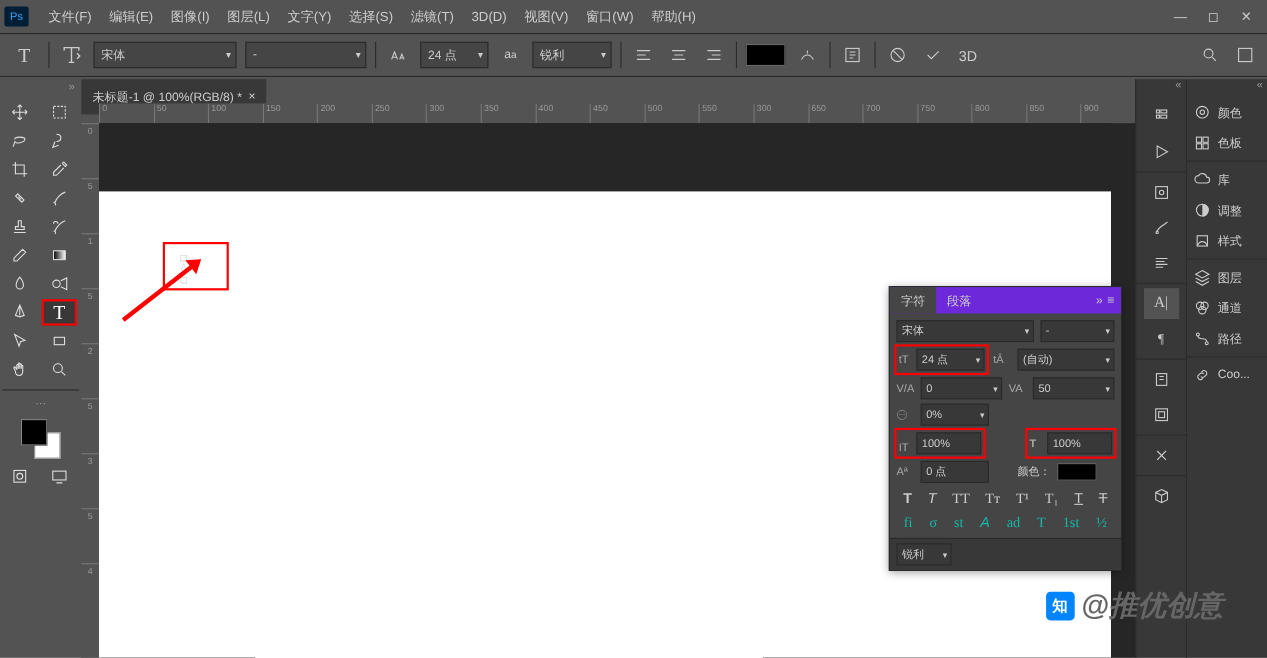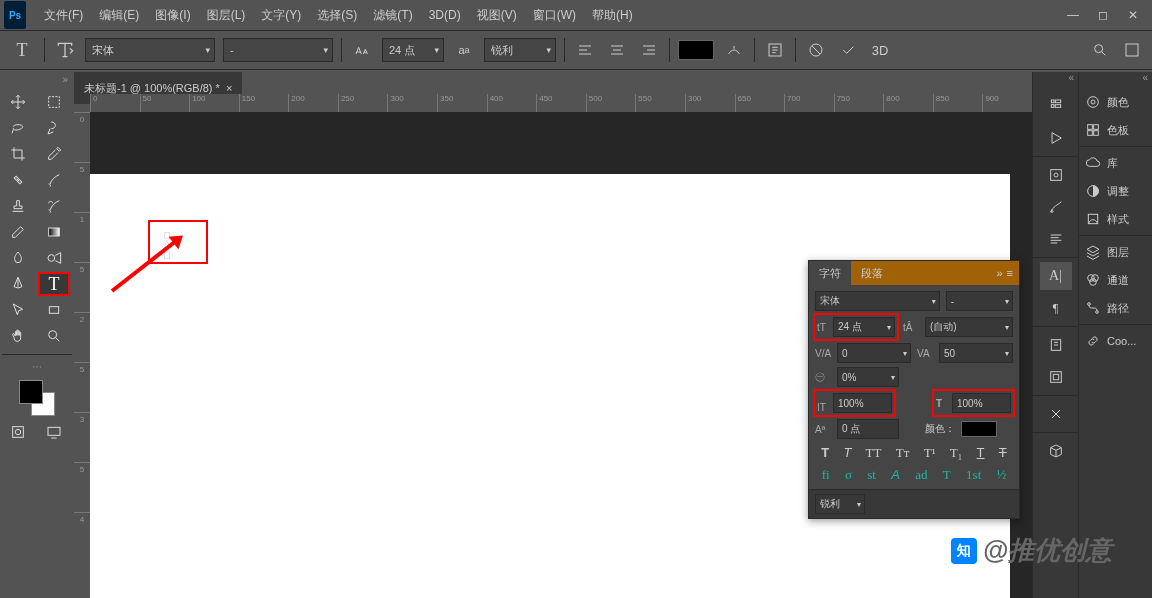--- a/index.html
+++ b/index.html
@@ -1,20 +1,20 @@
 <!DOCTYPE html>
 <html><head>
 <meta charset="utf-8">
 <style>
 * { margin: 0; padding: 0; box-sizing: border-box; font-family: "Microsoft YaHei", sans-serif; }
 body { width: 1152px; height: 598px; background: #535353; overflow: hidden; position: relative; color: #ccc; font-size: 12px; }
 
 
 .titlebar { height: 30px; background: #535353; display: flex; align-items: center; padding: 0 4px; }
-.ps-logo { width: 22px; height: 28px; background: #001e36; color: #31a8ff; display: flex; align-items: center; justify-content: center; font-size: 10px; font-weight: bold; border-radius: 2px; margin-right: 10px; }
+.ps-logo { width: 22px; height: 18px; background: #001e36; color: #31a8ff; display: flex; align-items: center; justify-content: center; font-size: 10px; font-weight: normal; border-radius: 2px; margin-right: 10px; }
 .menu-item { padding: 0 8px; cursor: pointer; font-size: 12px; }
 .window-controls { margin-left: auto; display: flex; }
 .win-btn { width: 30px; height: 20px; display: flex; align-items: center; justify-content: center; cursor: pointer; color: #ccc; }
 
 
 .optbar { height: 40px; background: #535353; border-top: 1px solid #2a2a2a; border-bottom: 1px solid #2a2a2a; display: flex; align-items: center; padding: 0 8px; gap: 8px; }
 .opt-tool { width: 28px; height: 28px; display: flex; align-items: center; justify-content: center; }
 .opt-sep { width: 1px; height: 24px; background: #2a2a2a; }
 .opt-select { background: #454545; border: 1px solid #2a2a2a; height: 24px; padding: 0 18px 0 6px; color: #ccc; display: flex; align-items: center; position: relative; font-size: 11px; }
 .opt-select::after { content: "▾"; position: absolute; right: 4px; font-size: 9px; }
@@ -54,21 +54,21 @@
 .strip-sep { height: 1px; background: #2a2a2a; margin: 4px 0; }
 
 
 .panels { position: absolute; right: 0; top: 72px; width: 74px; background: #383838; bottom: 0; border-left: 1px solid #2a2a2a; }
 .panel-row { height: 28px; display: flex; align-items: center; padding: 0 6px; gap: 6px; cursor: pointer; font-size: 11px; }
 .panel-icon { width: 16px; height: 16px; display: flex; align-items: center; justify-content: center; }
 .panel-sep { height: 1px; background: #2a2a2a; margin: 2px 0; }
 
 
 .char-panel { position: absolute; left: 808px; top: 260px; width: 212px; background: #454545; border: 1px solid #2a2a2a; box-shadow: 0 2px 8px rgba(0,0,0,0.4); }
-.char-tabs { display: flex; height: 24px; background: #a16207; font-size: 11px; }
+.char-tabs { display: flex; height: 24px; background: #6d28d9; font-size: 11px; }
 .char-tab { padding: 0 10px; display: flex; align-items: center; cursor: pointer; }
 .char-tab.active { background: #454545; }
 .char-menu { margin-left: auto; padding: 0 6px; display: flex; align-items: center; gap: 4px; }
 .char-body { padding: 6px; }
 .char-row { display: flex; gap: 6px; margin-bottom: 4px; align-items: center; }
 .char-field { background: #383838; border: 1px solid #2a2a2a; height: 20px; display: flex; align-items: center; padding: 0 4px; font-size: 10px; position: relative; flex: 1; }
 .char-field::after { content: "▾"; position: absolute; right: 3px; font-size: 8px; }
 .char-field.noafter::after { content: ""; }
 .char-icon { width: 16px; flex: none; font-size: 10px; color: #aaa; }
 .hl-red { border: 2px solid #f00; padding: 2px; margin: -2px; }

